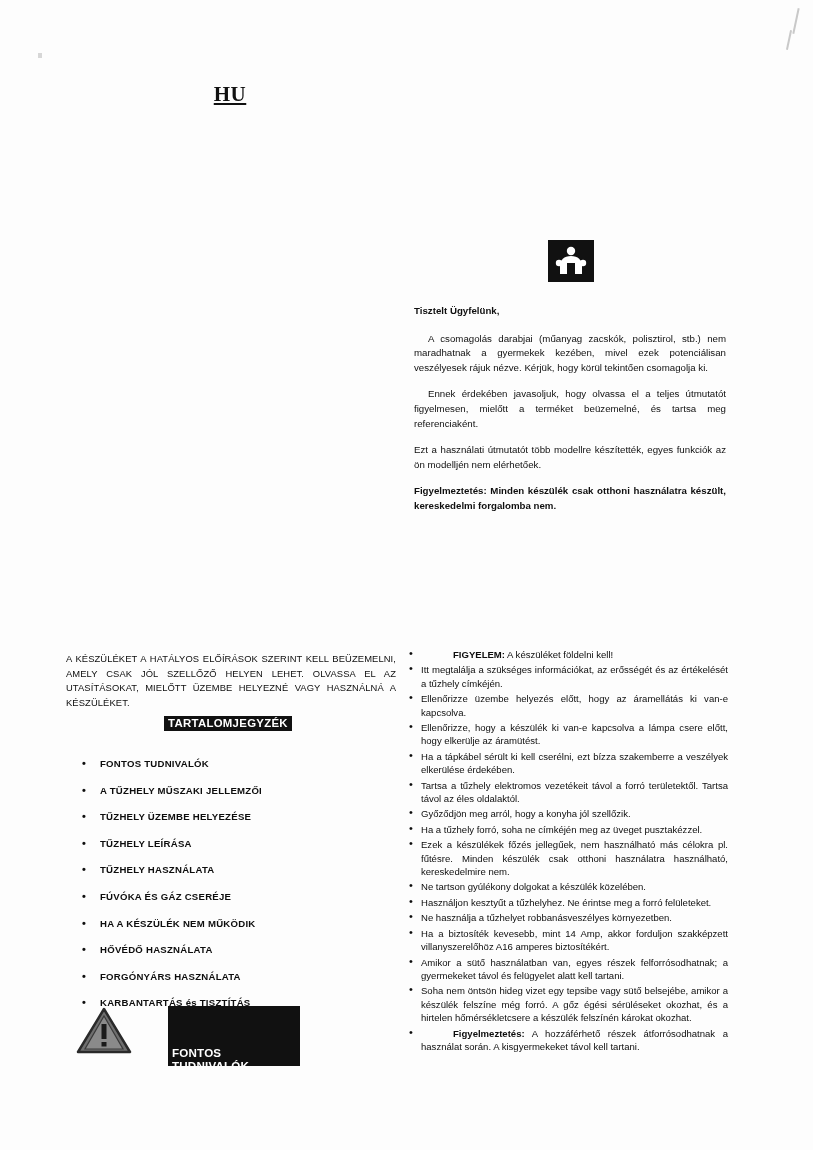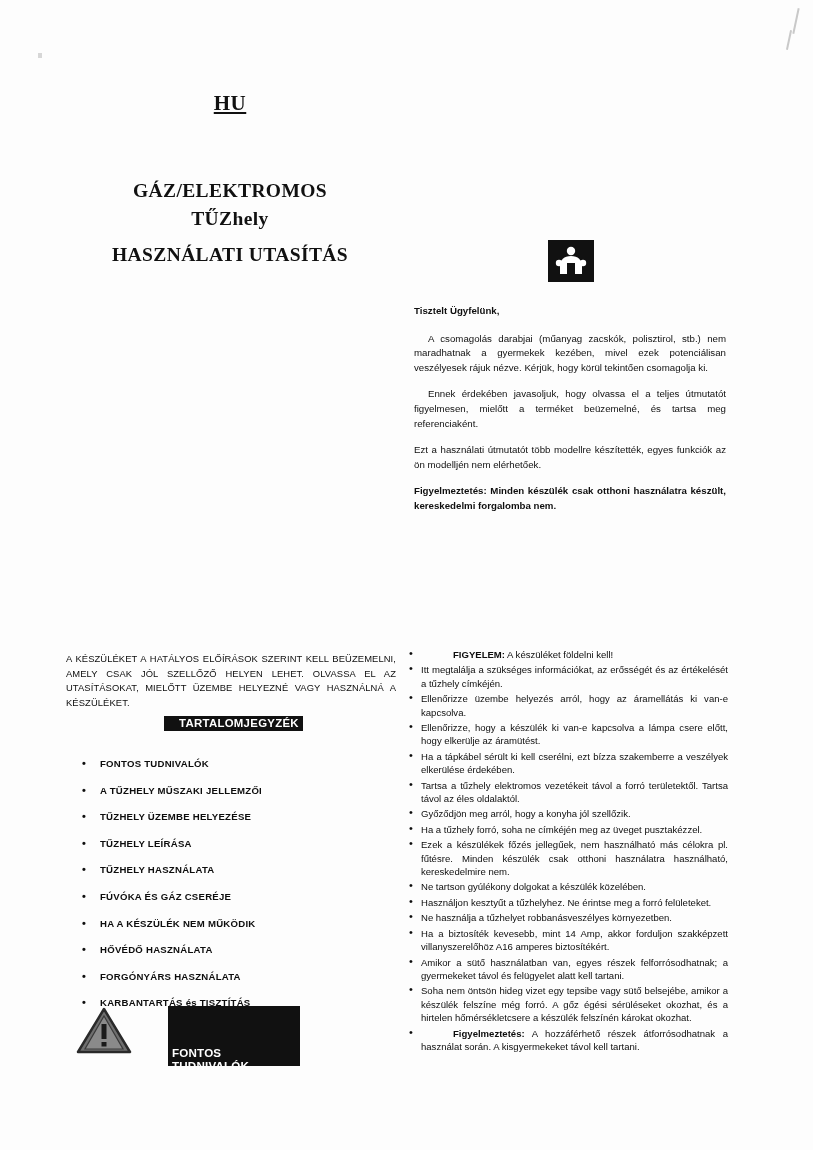--- a/index.html
+++ b/index.html
@@ -26,21 +26,21 @@
   .speckle {
     position: absolute;
     background: #b8b8b8;
     opacity: .55;
   }
 
   
   .lang-code {
     position: absolute;
     left: 0;
-    top: 91px;
+    top: 82px;
     width: 460px;
     text-align: center;
     font-family: "Liberation Serif", serif;
     font-weight: bold;
     font-size: 21px;
     letter-spacing: .5px;
     text-decoration: underline;
     color: #111;
   }
   .title-block {
@@ -114,21 +114,21 @@
   
   .toc-heading {
     position: absolute;
     left: 164px;
     top: 716px;
     font-size: 11.4px;
     font-weight: bold;
     letter-spacing: .3px;
     background: #111;
     color: #fff;
-    padding: 1px 4px 2px 15px;
+    padding: 1px 4px 2px 4px;
     
   }
   .toc-list {
     position: absolute;
     left: 78px;
     top: 758px;
     width: 320px;
     margin: 0;
     padding: 0;
     list-style: none;
@@ -217,25 +217,20 @@
 <body>
 
 <div class="page">
 
   <div class="speckle" style="left:38px; top:53px; width:4px; height:5px;"></div>
   <div class="corner-mark" style="left:795px; top:8px; width:2px; height:26px; transform:rotate(12deg);"></div>
   <div class="corner-mark" style="left:788px; top:30px; width:2px; height:20px; transform:rotate(12deg);"></div>
 
   <div class="lang-code">HU</div>
 
-  <div class="title-block">
-    <div class="title-line1">GÁZ/ELEKTROMOS</div>
-    <div class="title-line2">TŰZhely</div>
-    <div class="title-line3">HASZNÁLATI UTASÍTÁS</div>
-  </div>
 
   <div class="pictogram">
     <svg width="40" height="36" viewBox="0 0 40 36" aria-hidden="true">
       <rect x="0" y="0" width="40" height="36" fill="#111"></rect>
       <circle cx="20" cy="8" r="4.2" fill="#fff"></circle>
       <path d="M20 13 C13 13 9 17 9 23 L9 31 L31 31 L31 23 C31 17 27 13 20 13 Z" fill="#fff"></path>
       <circle cx="8" cy="20" r="3.2" fill="#fff"></circle>
       <circle cx="32" cy="20" r="3.2" fill="#fff"></circle>
       <rect x="16" y="20" width="8" height="11" fill="#111"></rect>
     </svg>
@@ -273,21 +268,21 @@
       <rect x="25.5" y="35" width="5" height="4.5" fill="#1a1a1a"></rect>
     </svg>
   </div>
 
   <div class="black-box"></div>
   <div class="black-box-label">FONTOS TUDNIVALÓK</div>
 
   <ul class="right-list">
     <li><b>FIGYELEM:</b><span> A készüléket földelni kell!</span></li>
     <li>Itt megtalálja a szükséges információkat, az erősségét és az értékelését a tűzhely címkéjén.</li>
-    <li>Ellenőrizze üzembe helyezés arról, hogy az áramellátás ki van-e kapcsolva.</li>
+    <li>Ellenőrizze üzembe helyezés előtt, hogy az áramellátás ki van-e kapcsolva.</li>
     <li>Ellenőrizze, hogy a készülék ki van-e kapcsolva a lámpa csere előtt, hogy elkerülje az áramütést.</li>
     <li>Ha a tápkábel sérült ki kell cserélni, ezt bízza szakemberre a veszélyek elkerülése érdekében.</li>
     <li>Tartsa a tűzhely elektromos vezetékeit távol a forró területektől. Tartsa távol az éles oldalaktól.</li>
     <li>Győződjön meg arról, hogy a konyha jól szellőzik.</li>
     <li>Ha a tűzhely forró, soha ne címkéjén meg az üveget pusztakézzel.</li>
     <li>Ezek a készülékek főzés jellegűek,  nem használható más célokra pl. fűtésre. Minden készülék csak otthoni használatra használható, kereskedelmire nem.</li>
     <li>Ne tartson gyúlékony dolgokat a készülék közelében.</li>
     <li>Használjon kesztyűt a tűzhelyhez. Ne érintse meg a forró felületeket.</li>
     <li>Ne használja a tűzhelyet robbanásveszélyes környezetben.</li>
     <li>Ha a biztosíték kevesebb, mint  14 Amp, akkor forduljon szakképzett villanyszerelőhöz A16 amperes biztosítékért.</li>

